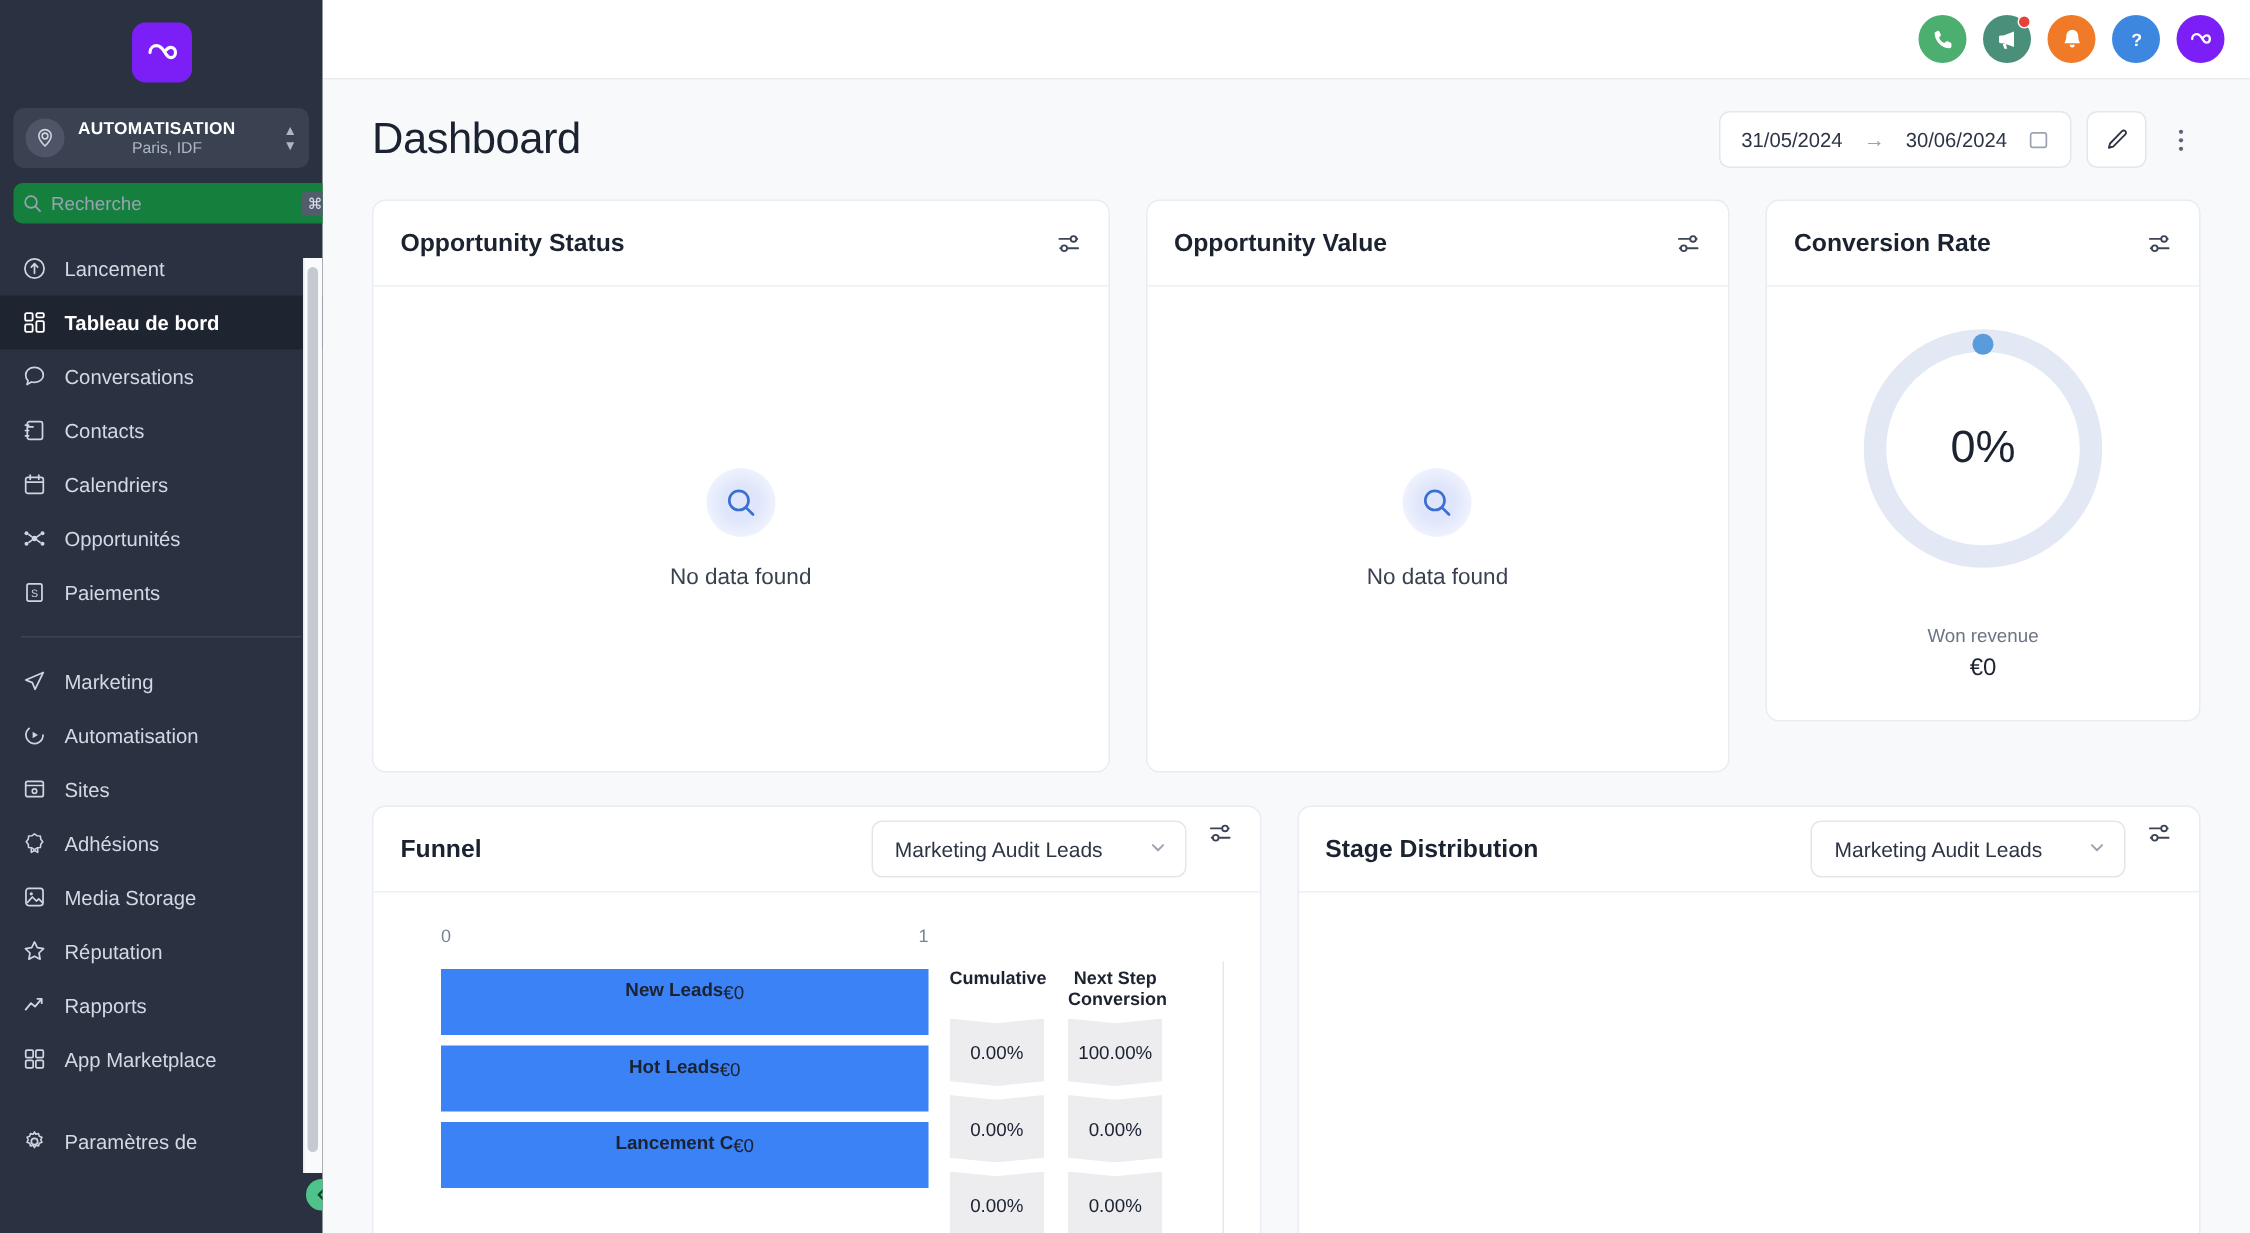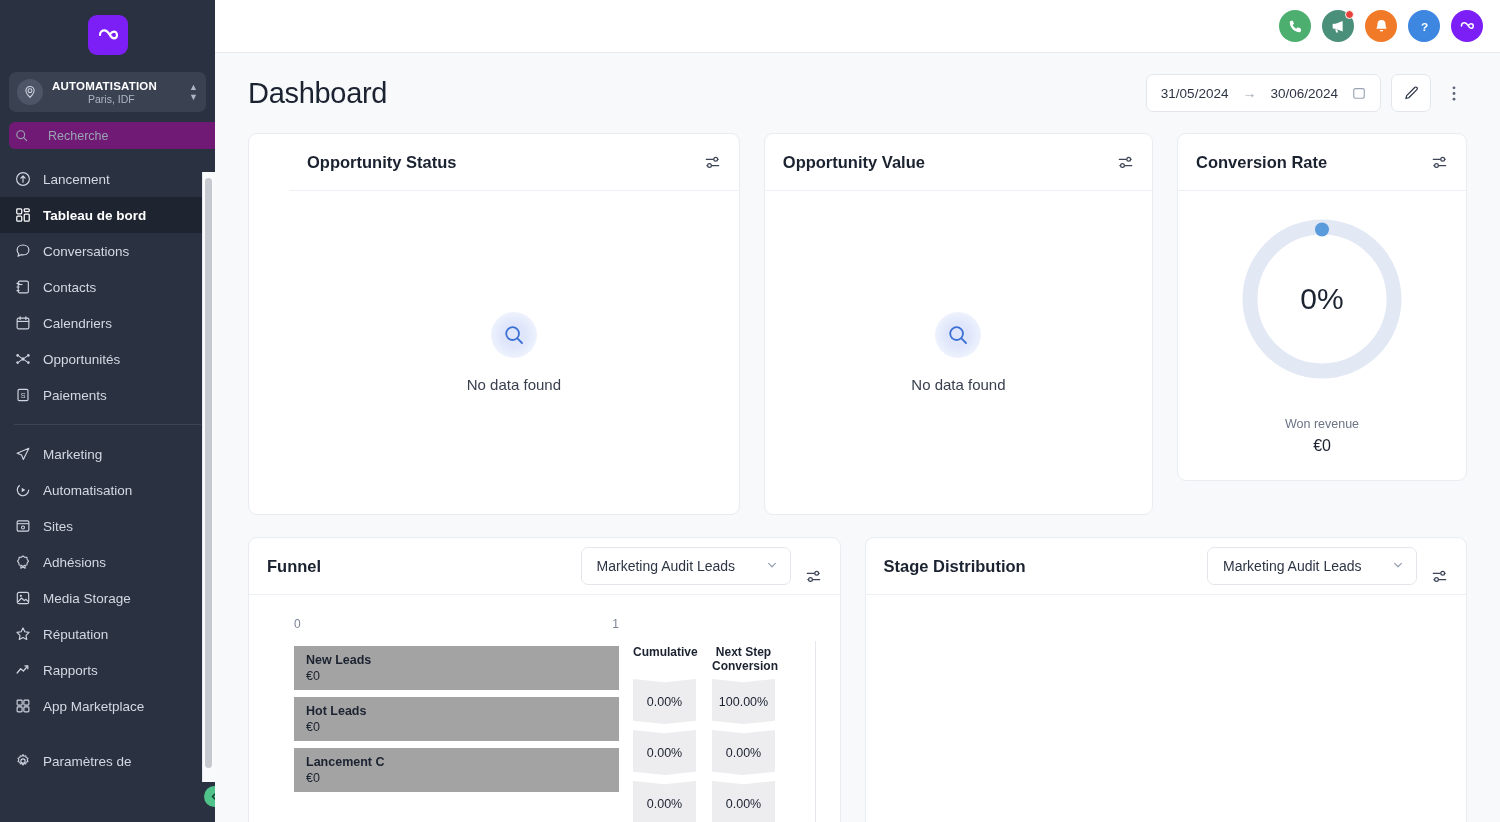--- a/index.html
+++ b/index.html
@@ -49,22 +49,22 @@
     white-space: nowrap; overflow: hidden; text-overflow: ellipsis;
   }
   .acct-sub { color: #aeb6c4; font-size: 10.5px; margin-top: 1px; padding-left: 36px; }
   .acct-caret { color: #aeb6c4; font-size: 9px; line-height: 8px; text-align: center; }
 
   .search-row {
     margin: 10px 9px 0 9px;
     display: flex; align-items: center; gap: 6px;
   }
   .search-box {
-    flex: 1; height: 27px; background: #701a75; border-radius: 6px;
-    display: flex; align-items: center; padding: 0 6px; gap: 20px;
+    flex: 1; height: 27px; background: #15803d; border-radius: 6px;
+    display: flex; align-items: center; padding: 0 6px; gap: 6px;
   }
   .search-box input {
     flex: 1; background: transparent; border: none; outline: none;
     color: #cfd5e0; font-size: 12.5px; font-family: "Liberation Sans", sans-serif;
   }
   .search-box input::placeholder { color: #9aa3b2; }
   .kbd {
     background: #535c6d; color: #dfe4ec; border-radius: 3px;
     font-size: 10px; padding: 2px 4px; white-space: nowrap;
   }
@@ -135,24 +135,24 @@
   .card {
     background: #fff; border: 1px solid #e9ecf1; border-radius: 9px;
     display: flex; flex-direction: column; overflow: hidden;
   }
   .card-head {
     height: 57px; border-bottom: 1px solid #edf0f4;
     display: flex; align-items: center; justify-content: space-between;
     padding: 0 18px; flex: 0 0 57px;
   }
   .card-title { font-size: 16.5px; color: #1b2230; font-weight: bold; }
-  .head-tools { display: flex; align-items: flex-end; gap: 14px; }
+  .head-tools { display: flex; align-items: flex-start; gap: 14px; }
   .sliders-btn { cursor: pointer; display: flex; align-items: center; }
 
-  .card-a { width: 495px; height: 382px; padding-left: 40px; }
+  .card-a { width: 495px; height: 382px; }
   .card-b { width: 392px; height: 382px; }
   .card-c { width: 292px; height: 348px; }
 
   .nodata { flex: 1; display: flex; flex-direction: column; align-items: center; justify-content: center; gap: 18px; }
   .nodata-icon {
     width: 46px; height: 46px; border-radius: 50%;
     background: radial-gradient(circle, #dfe6fb 35%, #eef2fd 70%, #f7f9ff 100%);
     display: flex; align-items: center; justify-content: center;
   }
   .nodata-text { font-size: 15px; color: #39414f; }
@@ -174,22 +174,22 @@
     border-radius: 7px; display: flex; align-items: center; justify-content: space-between;
     padding: 0 12px 0 15px; font-size: 14px; color: #2d3545; cursor: pointer; gap: 8px;
   }
   .sel-caret { color: #9aa3b2; }
 
   .funnel-body { flex: 1; position: relative; padding: 22px 24px 0 45px; overflow: hidden; }
   .funnel-axis { display: flex; justify-content: space-between; font-size: 12px; color: #7b8493; width: 325px; }
   .funnel-grid { display: flex; gap: 0; margin-top: 15px; }
   .fn-bars { width: 325px; display: flex; flex-direction: column; gap: 7px; }
   .fn-bar {
-    height: 44px; background: #a3a3a3; padding: 7px 12px;
-    display: flex; flex-direction: column; justify-content: center;
+    height: 44px; background: #3b82f6; padding: 7px 12px;
+    display: flex; flex-direction: row; justify-content: center;
   }
   .fn-bar-name { font-size: 12.5px; color: #1b2230; font-weight: bold; }
   .fn-bar-val { font-size: 12.5px; color: #1b2230; margin-top: 2px; }
   .fn-cols { display: flex; margin-left: 14px; gap: 16px; }
   .fn-col { width: 63px; }
   .fn-col-head { font-size: 12px; color: #1b2230; text-align: center; font-weight: bold; line-height: 1.15; height: 30px; }
   .fn-col-cells { margin-top: 3px; display: flex; flex-direction: column; gap: 6px; }
   .fn-cell {
     height: 45px; background: #ededf0; display: flex; align-items: center; justify-content: center;
     font-size: 12.5px; color: #1b2230;

